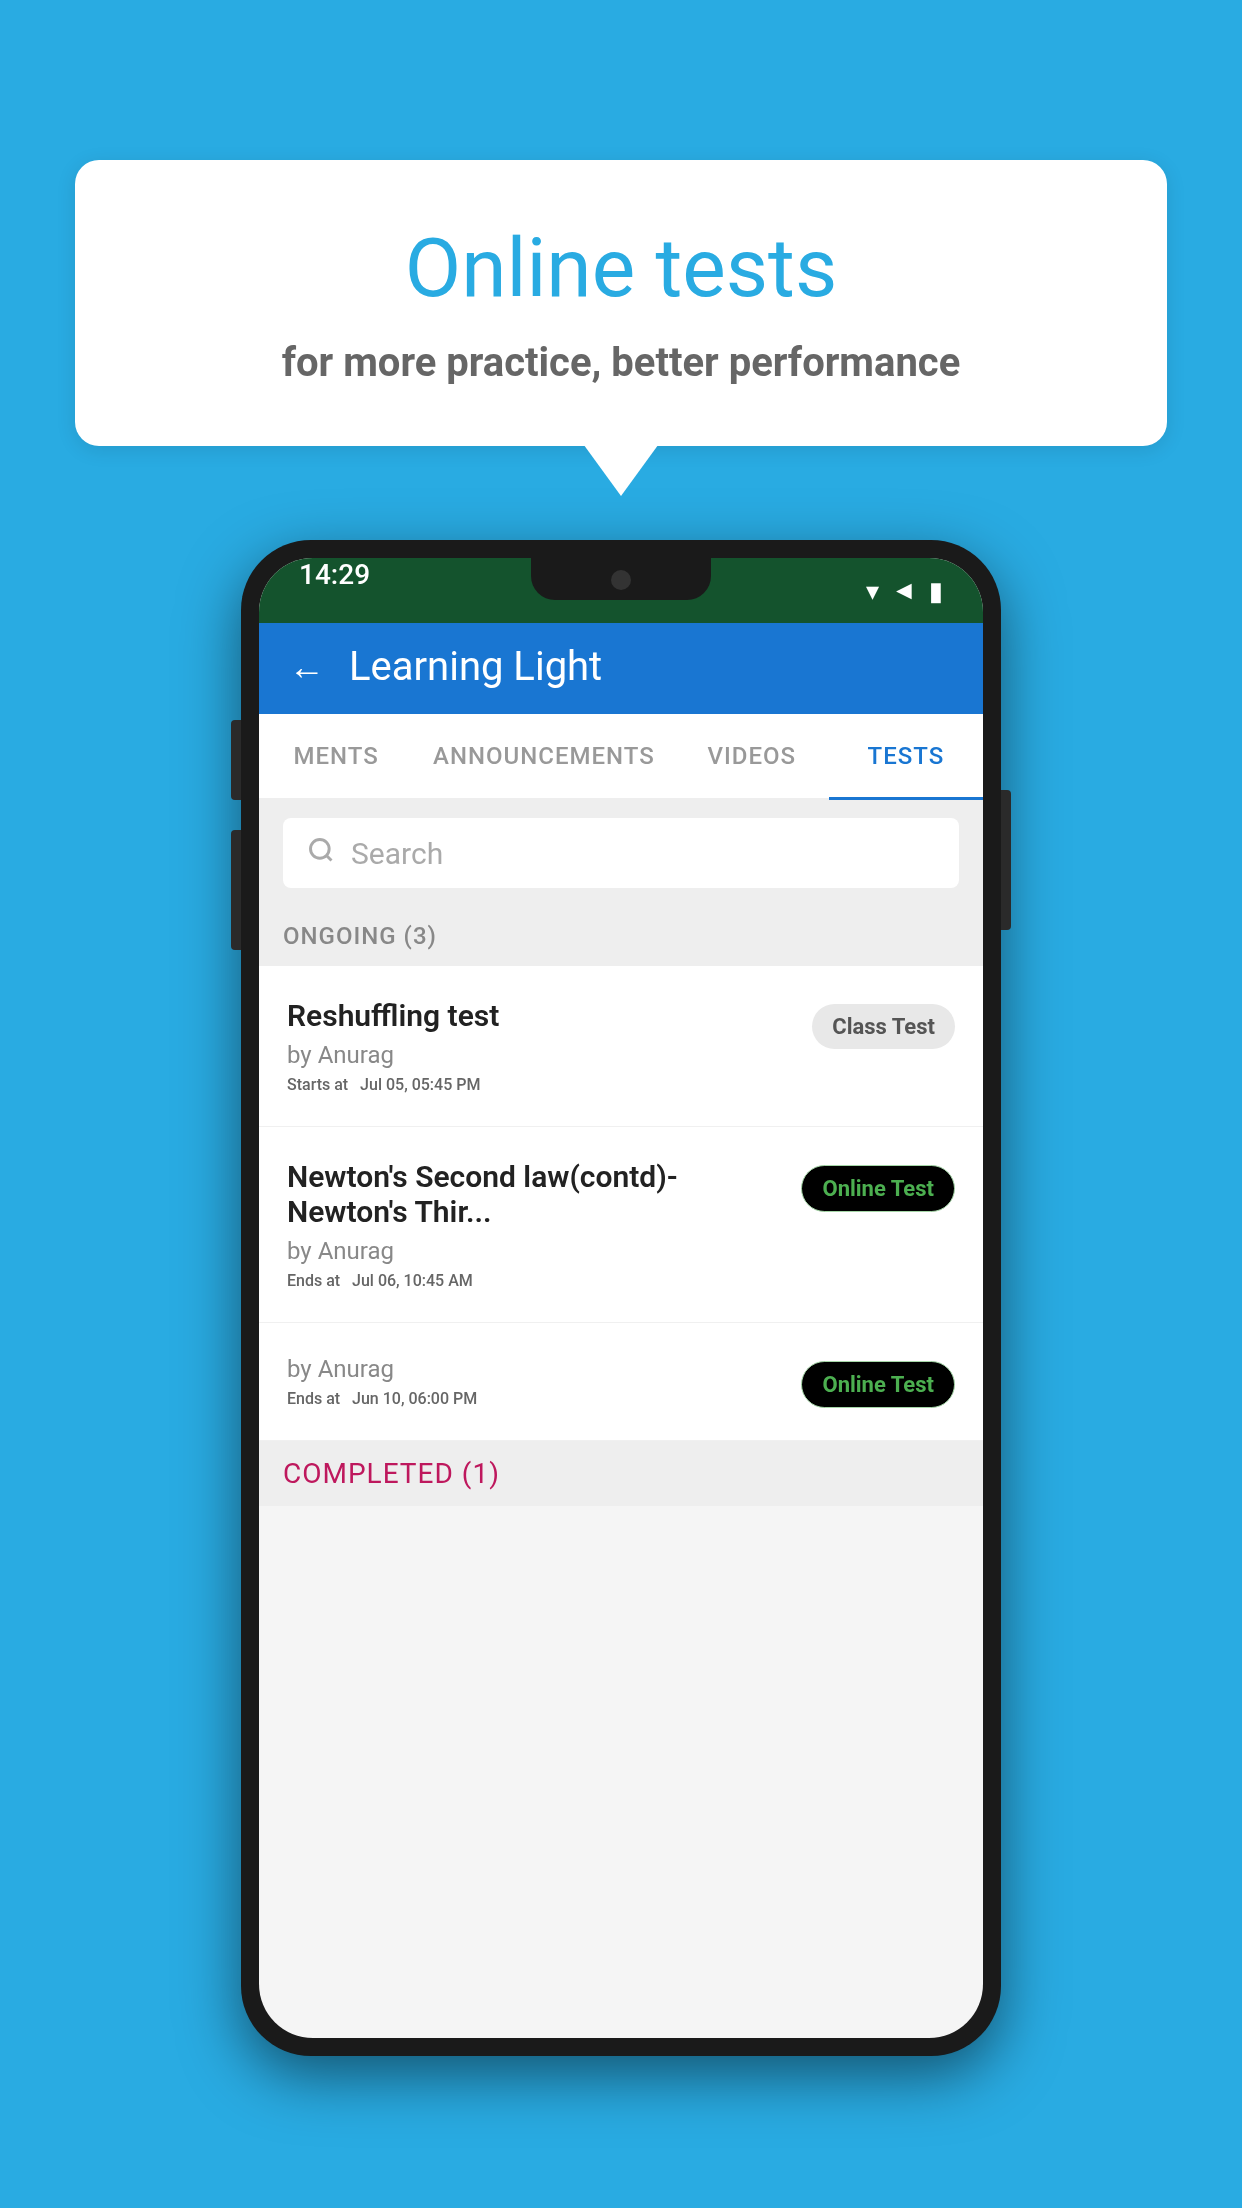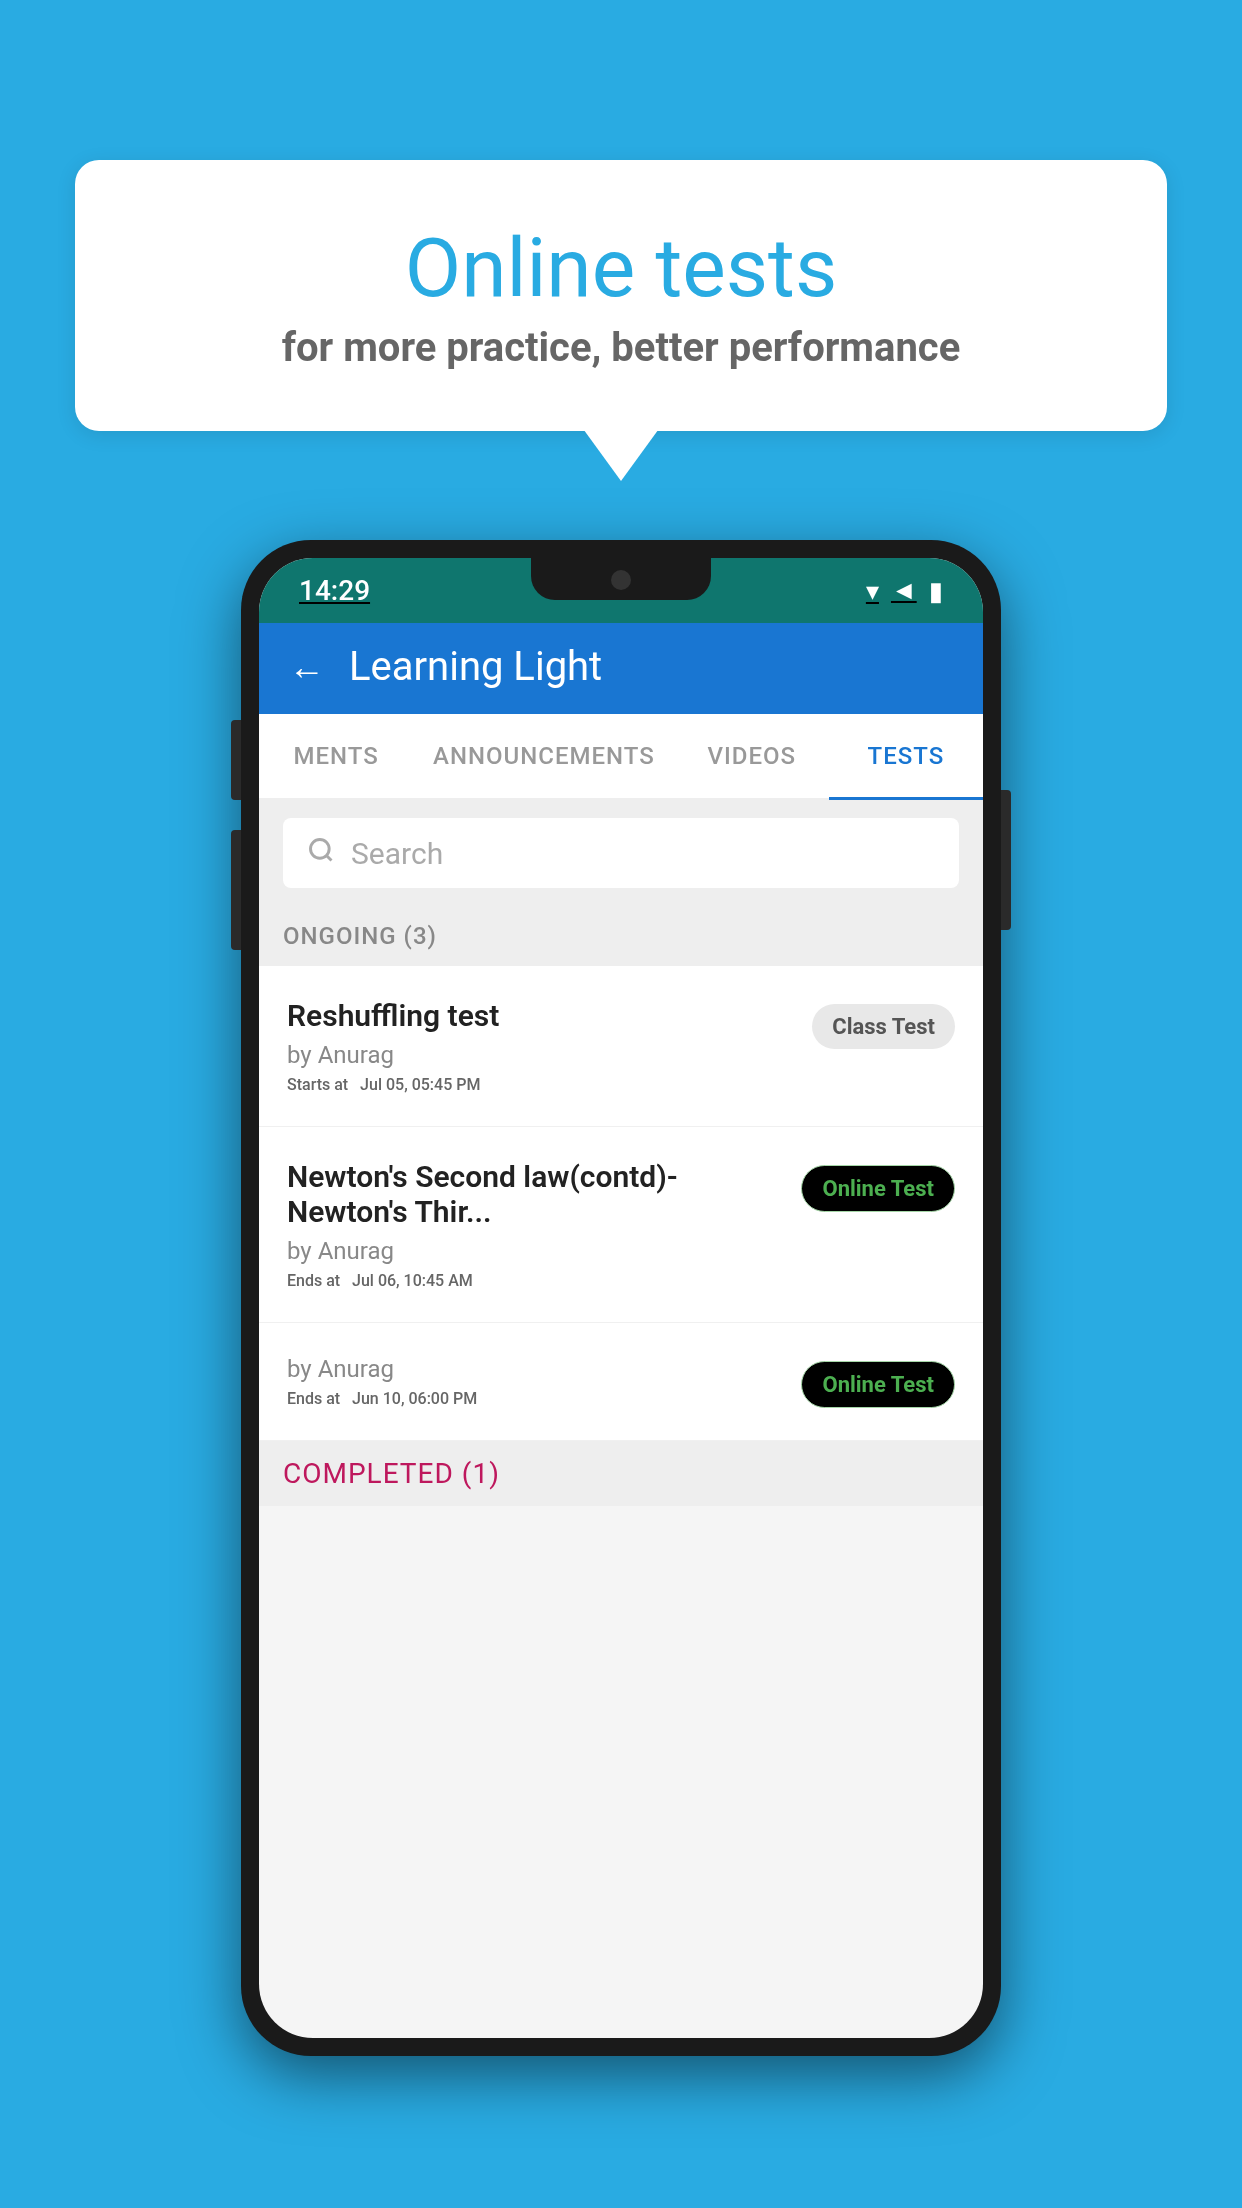--- a/index.html
+++ b/index.html
@@ -41,21 +41,21 @@
       height: 0;
       border-left: 40px solid transparent;
       border-right: 40px solid transparent;
       border-top: 55px solid white;
     }
 
     .bubble-title {
       font-size: 82px;
       color: #29ABE2;
       font-weight: 400;
-      margin-bottom: 8px;
+      margin-bottom: 23px;
     }
 
     .bubble-subtitle {
       font-size: 40px;
       color: #666;
       font-weight: 700;
     }
 
     
     .phone-container {
@@ -136,27 +136,25 @@
     .phone-screen {
       background: #f5f5f5;
       border-radius: 54px;
       overflow: hidden;
       width: 724px;
       height: 1480px;
     }
 
     
     .status-bar {
-      background: #0f766e;
+      background: #14532d;
       height: 65px;
       display: flex;
-      align-items: center;
       justify-content: space-between;
       padding: 0 40px;
-      text-decoration: underline;
     }
 
     .status-time {
       color: white;
       font-size: 28px;
       font-weight: 500;
     }
 
     .status-icons {
       display: flex;

